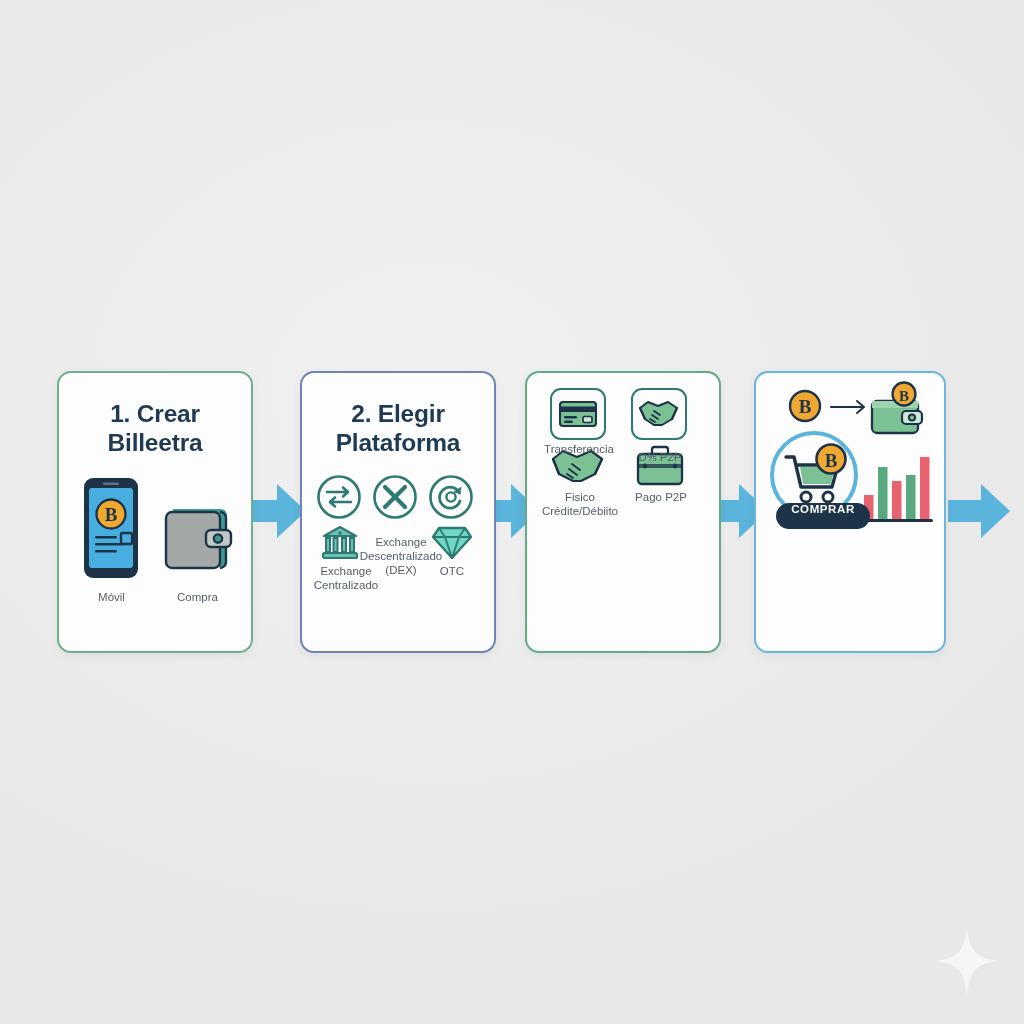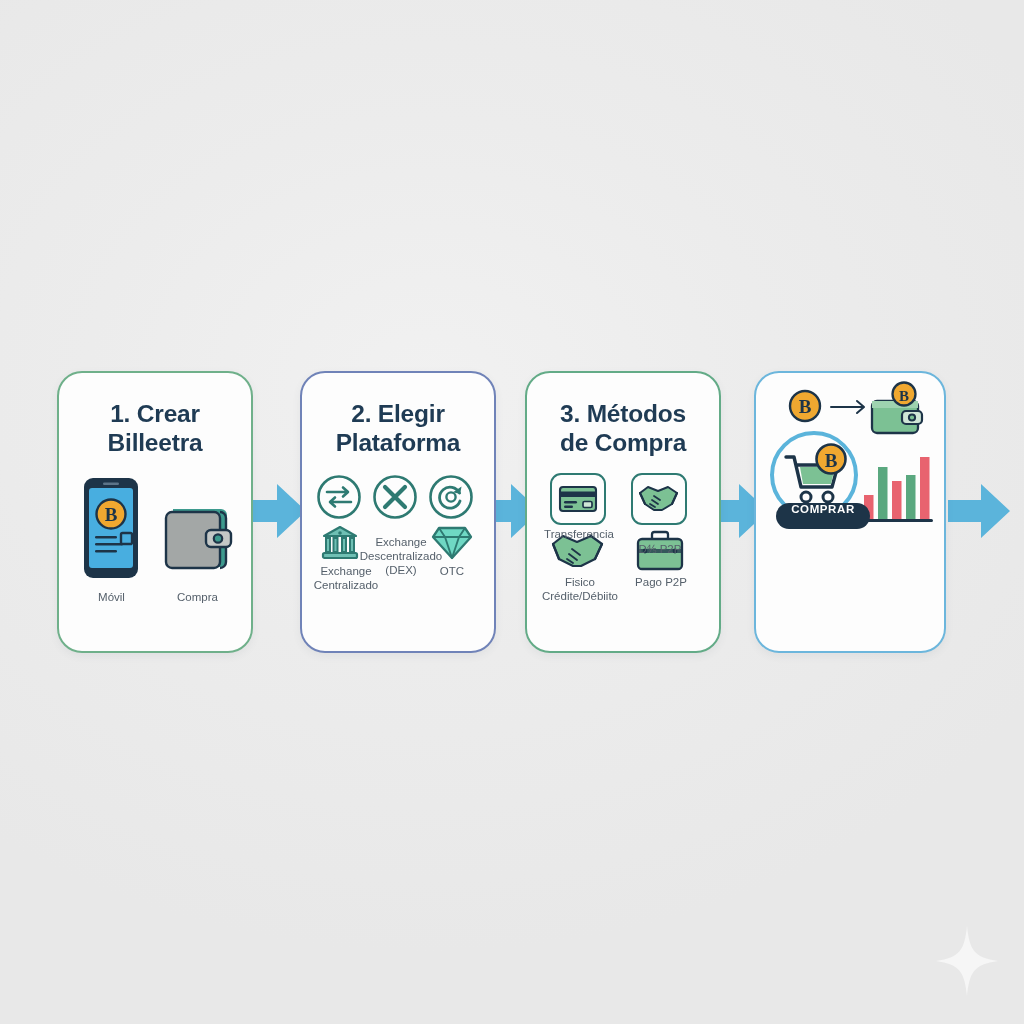--- a/index.html
+++ b/index.html
@@ -36,21 +36,21 @@
     height: 282px;
   }
 
   .card {
     position: absolute;
     top: 0;
     width: 196px;
     height: 282px;
     box-sizing: border-box;
     background: #fdfdfd;
-    border-radius: 25px;
+    border-radius: 14px;
     border: 2.5px solid #6fb08a;
     box-shadow: 0 3px 9px rgba(70,80,95,.07);
     overflow: hidden;
   }
   .card.c1 { left: 57px;  border-color: #6fb08a; }
   .card.c2 { left: 300px; border-color: #7083b8; width: 196px; }
   .card.c3 { left: 525px; border-color: #63ab87; }
   .card.c4 { left: 754px; border-color: #6cb6dc; width: 192px; }
 
   .card-title {
@@ -183,21 +183,20 @@
       <div class="cap" style="left:-2px; top:92px; width:92px;">Exchange
 Centralizado</div>
       <div class="cap" style="left:52px; top:63px; width:94px;">Exchange
 Descentralizado
 (DEX)</div>
       <div class="cap" style="left:124px; top:92px; width:52px;">OTC</div>
     </div>
   </div>
 
   <div class="card c3">
-    <div class="card-title">3. Métodos<br>de Compra</div>
     <div class="card-body">
 
       <svg class="icon-wrap" style="left:22px; top:0px;" width="58" height="54" viewBox="0 0 58 54">
         <rect x="2" y="2" width="54" height="50" rx="10" fill="#fdfdfd" stroke="#2e7a72" stroke-width="2"></rect>
         <rect x="11" y="15" width="36" height="24" rx="3" fill="#7cc194" stroke="#1d3448" stroke-width="2.1"></rect>
         <rect x="11" y="19.5" width="36" height="5.5" fill="#1d3448"></rect>
         <rect x="15" y="29" width="13" height="2.4" rx="1.2" fill="#1d3448"></rect>
         <rect x="15" y="33.5" width="9" height="2.4" rx="1.2" fill="#1d3448"></rect>
         <rect x="34" y="29.5" width="9" height="6" rx="1.4" fill="#cfe6d6" stroke="#1d3448" stroke-width="1.7"></rect>
       </svg>
@@ -217,21 +216,21 @@
 
       <svg class="icon-wrap" style="left:108px; top:58px;" width="50" height="42" viewBox="0 0 50 42">
         <rect x="17" y="2" width="16" height="8" rx="2.4" fill="none" stroke="#1d3448" stroke-width="2.3"></rect>
         <rect x="3" y="9" width="44" height="30" rx="4" fill="#7cc194" stroke="#1d3448" stroke-width="2.3"></rect>
         <rect x="3" y="19" width="44" height="4" fill="#1d3448" opacity=".75"></rect>
         <circle cx="10" cy="21" r="2.4" fill="#1d3448"></circle>
         <circle cx="40" cy="21" r="2.4" fill="#1d3448"></circle>
       </svg>
 
       <div class="cap" style="left:10px; top:55px; width:84px;">Transferencia</div>
-      <div class="cap" style="left:97px; top:70px; width:72px;">D⅘ P2P</div>
+      <div class="cap" style="left:97px; top:63px; width:72px;">D⅘ P2P</div>
       <div class="cap" style="left:3px; top:103px; width:100px;">Fisico
 Crédite/Débiito</div>
       <div class="cap" style="left:98px; top:103px; width:72px;">Pago P2P</div>
     </div>
   </div>
 
   <div class="card c4">
     <div class="card-body">
 
       <svg class="icon-wrap" style="left:32px; top:2px;" width="34" height="34" viewBox="0 0 34 34">

